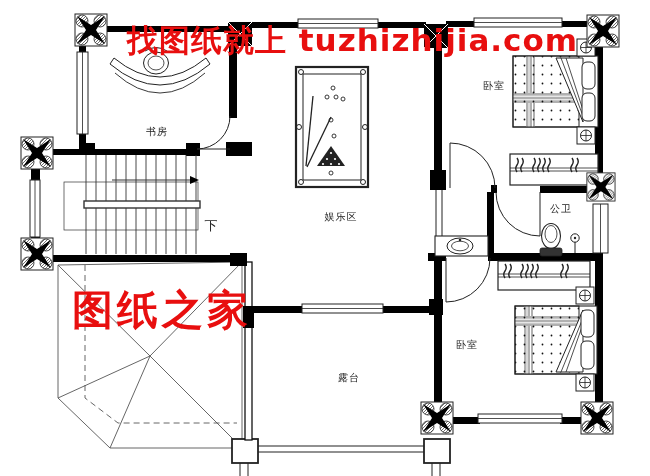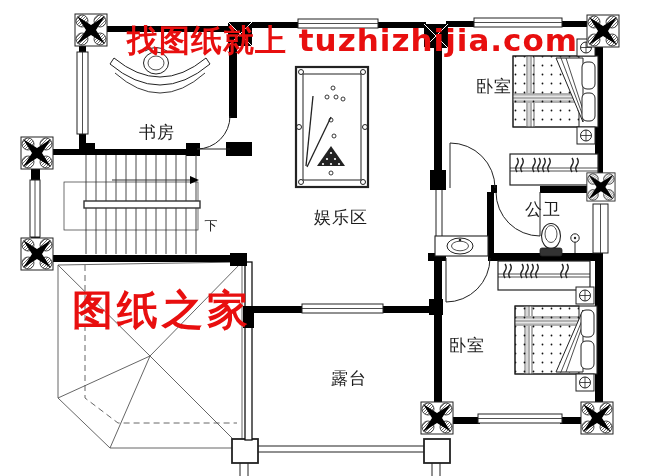--- a/index.html
+++ b/index.html
@@ -1,19 +1,19 @@
 <!DOCTYPE html>
 <html><head>
 <meta charset="utf-8">
 <style>
   html,body{margin:0;padding:0;background:#fff;}
   #canvas{position:relative;width:650px;height:476px;background:#fff;overflow:hidden;
           font-family:"DejaVu Sans",sans-serif;}
   #plan-svg{position:absolute;left:0;top:0;}
-  .lbl{position:absolute;font-size:17px;color:#1c1c1c;transform:translate(-50%,-50%);
+  .lbl{position:absolute;font-size:10px;color:#1c1c1c;transform:translate(-50%,-50%);
        white-space:nowrap;letter-spacing:1px;}
   .lbl-down{font-size:13px;letter-spacing:0;}
   .wm{position:absolute;font-weight:bold;color:#e80f0f;white-space:nowrap;
       font-family:"DejaVu Sans",sans-serif;}
   .wm-top{left:127px;top:20px;font-size:31px;letter-spacing:1px;}
   .wm-left{left:72px;top:283px;font-size:41px;letter-spacing:4px;}
 </style>
 </head>
 <body>
 
@@ -346,21 +346,21 @@
   <use href="#badge" x="20" y="237"></use>
   <use href="#badge" x="586" y="14"></use>
   <use href="#badge" x="586" y="172" width="30" height="30" transform="translate(586,172) scale(0.88) translate(-586,-172)"></use>
   <use href="#badge" x="420" y="401"></use>
   <use href="#badge" x="580" y="401"></use>
 </svg>
 
 <div class="lbl" style="left:157px;top:132px">书房</div>
 <div class="lbl" style="left:341px;top:217px">娱乐区</div>
 <div class="lbl" style="left:494px;top:86px">卧室</div>
-<div class="lbl" style="left:543px;top:209px">公卫</div>
+<div class="lbl" style="left:561px;top:209px">公卫</div>
 <div class="lbl" style="left:467px;top:345px">卧室</div>
 <div class="lbl" style="left:349px;top:378px">露台</div>
 <div class="lbl lbl-down" style="left:211px;top:226px">下</div>
 
 <div class="wm wm-top">找图纸就上 tuzhizhijia.com</div>
 <div class="wm wm-left">图纸之家</div>
 
 </div>
 
 </body></html>

